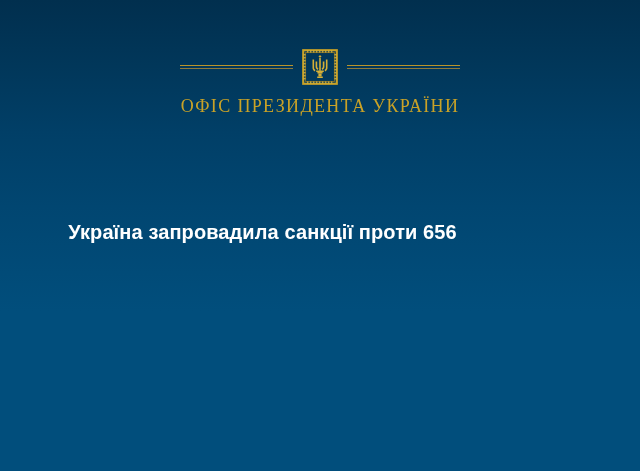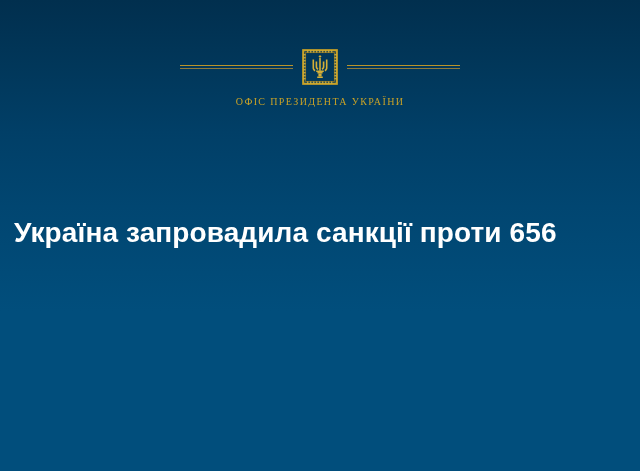--- a/index.html
+++ b/index.html
@@ -77,38 +77,38 @@
     flex: 0 0 auto;
     width: 36px;
     height: 36px;
     display: block;
   }
 
   .office-name {
     margin-top: 9px;
     color: #c9a227;
     font-family: "Liberation Serif", "DejaVu Serif", serif;
-    font-size: 10px;
+    font-size: 18px;
     letter-spacing: 1.35px;
     white-space: nowrap;
     text-align: center;
     line-height: 1;
   }
 
   
   .headline {
     position: absolute;
     top: 218px;
     left: 0;
     width: 525px;
     padding: 0 14px;
     box-sizing: border-box;
     text-align: center;
     color: #ffffff;
-    font-size: 28px;
+    font-size: 20px;
     font-weight: bold;
     line-height: 29px;
     letter-spacing: 0.1px;
   }
   .headline-line {
     display: block;
     white-space: nowrap;
   }
 </style>
 </head>

